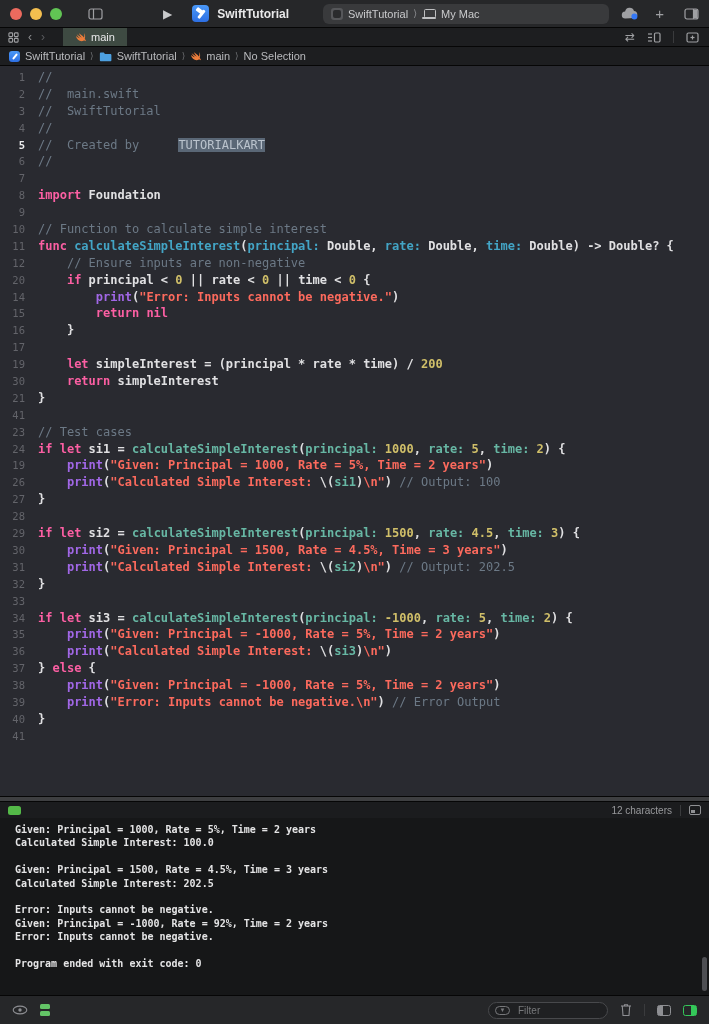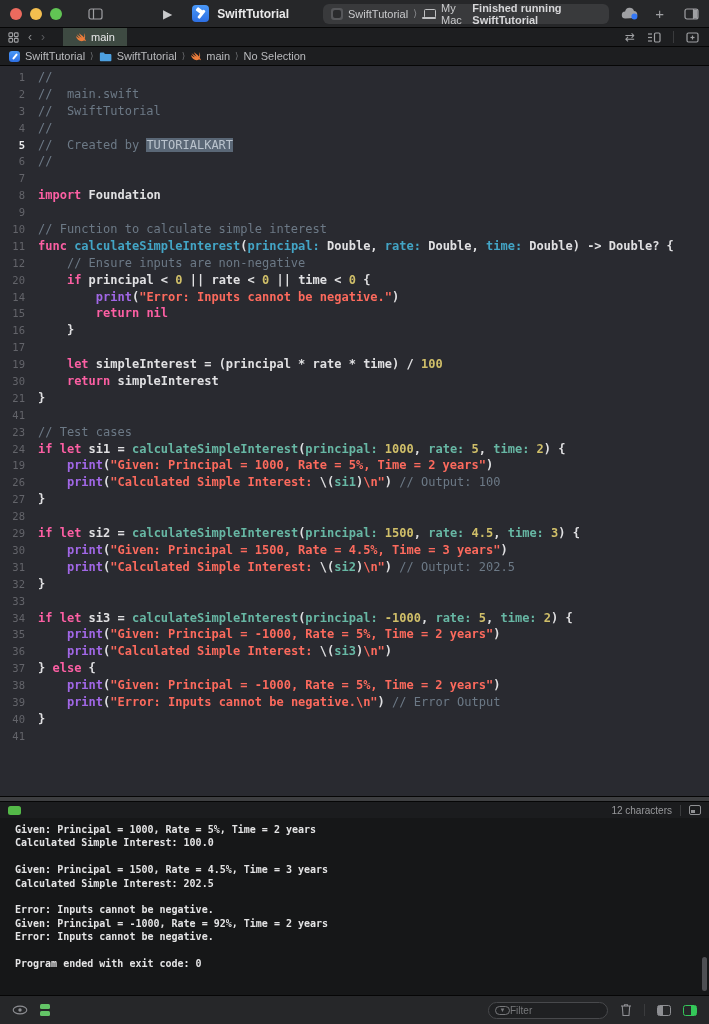--- a/index.html
+++ b/index.html
@@ -71,21 +71,21 @@
   .gutter.cur { color:#ededee; font-weight:bold; }
   .code { flex:1; }
   .code span.pl  { color:#e0e0e2; font-weight:bold; }
   .code span.kw  { color:#fc5fa3; font-weight:bold; }
   .code span.str { color:#fc6a5d; font-weight:bold; }
   .code span.num { color:#d0bf69; font-weight:bold; }
   .code span.cm  { color:#6c7986; }
   .code span.decl{ color:#43a5c6; font-weight:bold; }
   .code span.call{ color:#67b7a4; font-weight:bold; }
   .code span.fn  { color:#a167e6; font-weight:bold;margin-top:20px; }
-  .code span.sel { color:#bac3cd; background:#5a6776; }
+  .code span.sel { color:#bac3cd; background:#5a6776;margin-left:32px; }
 
   
   .splitter { height:6px; background:#3e3f41; border-top:1px solid #060606;
     border-bottom:1px solid #060606; flex:none; }
 
   
   .debugbar { height:16px; background:#1b1c1e; display:flex; align-items:center;
     padding:0 8px; flex:none; }
   .dbg-green { width:13px; height:9px; border-radius:2.5px; background:#54b948; }
   .char-count { margin-left:auto; font-size:10px; color:#98999c; }
@@ -103,21 +103,21 @@
   .console-scroll-thumb { position:absolute; right:2px; bottom:4px; width:5px; height:34px;
     border-radius:3px; background:#4e4f53; }
 
   
   .bottombar { height:29px; background:#262729; border-top:1px solid #060606;
     display:flex; align-items:center; padding:0 12px; gap:12px; flex:none; }
   .stacked-green { display:flex; flex-direction:column; gap:2px; }
   .stacked-green i { display:block; width:10px; height:5px; border-radius:1.5px; background:#63c466; }
   .bottom-spacer { flex:1; }
   .filter-field { width:120px; height:17px; border:1px solid #48494c; border-radius:9px;
-    background:#1f2022; display:flex; align-items:center; padding:0 6px; gap:0; }
+    background:#1f2022; display:flex; align-items:center; padding:0 6px; gap:8px; }
   .filter-icon { width:15px; height:9px; border:1px solid #77787b; border-radius:5px;
     display:flex; align-items:center; justify-content:center; color:#77787b; font-size:6px; flex:none; }
   .filter-placeholder { color:#77787b; font-size:10px; }
   .panel-icon { width:14px; height:11px; border:1.3px solid #8e8f93; border-radius:2.5px; position:relative; }
   .panel-icon.left-fill::before { content:""; position:absolute; left:0; top:0; bottom:0;
     width:5px; background:#8e8f93; }
   .panel-icon.green { border-color:#34c759; }
   .panel-icon.green::before { content:""; position:absolute; right:0; top:0; bottom:0;
     width:5px; background:#34c759; }
 </style>
@@ -140,21 +140,20 @@
     </span>
     <span class="icon-btn play">▶</span>
     <span class="appicon"></span>
     <span class="proj-title">SwiftTutorial</span>
     <div class="scheme-pill">
       <span class="target-icon"></span>
       <span style="margin-left:5px;">SwiftTutorial</span>
       <span class="sep">⟩</span>
       <span class="laptop"></span>
       <span>My Mac</span>
-      <span class="run-status">Finished running SwiftTutorial</span>
     </div>
     <span class="cloud">
       <svg width="18" height="13" viewBox="0 0 18 13">
         <path d="M4.5 11.5a3.5 3.5 0 0 1-.4-7 4.6 4.6 0 0 1 8.9-.6 3.6 3.6 0 0 1 .5 7.1z" fill="#9fa0a3"></path>
         <circle cx="13.4" cy="9.6" r="3" fill="#3478f6"></circle>
       </svg>
     </span>
     <div class="toolbar-right">
       <span class="icon-btn plus-glyph">+</span>
       <span class="icon-btn">
@@ -236,21 +235,21 @@
         <div class="code-line"><span class="gutter">8</span><span class="code"><span class="kw">import</span><span class="pl"> Foundation</span></span></div>
         <div class="code-line"><span class="gutter">9</span><span class="code"></span></div>
         <div class="code-line"><span class="gutter">10</span><span class="code"><span class="cm">// Function to calculate simple interest</span></span></div>
         <div class="code-line"><span class="gutter">11</span><span class="code"><span class="kw">func</span><span class="pl"> </span><span class="decl">calculateSimpleInterest</span><span class="pl">(</span><span class="decl">principal:</span><span class="pl"> Double, </span><span class="decl">rate:</span><span class="pl"> Double, </span><span class="decl">time:</span><span class="pl"> Double) -&gt; Double? {</span></span></div>
         <div class="code-line"><span class="gutter">12</span><span class="code"><span class="pl">    </span><span class="cm">// Ensure inputs are non-negative</span></span></div>
         <div class="code-line"><span class="gutter">20</span><span class="code"><span class="pl">    </span><span class="kw">if</span><span class="pl"> principal &lt; </span><span class="num">0</span><span class="pl"> || rate &lt; </span><span class="num">0</span><span class="pl"> || time &lt; </span><span class="num">0</span><span class="pl"> {</span></span></div>
         <div class="code-line"><span class="gutter">14</span><span class="code"><span class="pl">        </span><span class="fn">print</span><span class="pl">(</span><span class="str">"Error: Inputs cannot be negative."</span><span class="pl">)</span></span></div>
         <div class="code-line"><span class="gutter">15</span><span class="code"><span class="pl">        </span><span class="kw">return</span><span class="pl"> </span><span class="kw">nil</span></span></div>
         <div class="code-line"><span class="gutter">16</span><span class="code"><span class="pl">    }</span></span></div>
         <div class="code-line"><span class="gutter">17</span><span class="code"></span></div>
-        <div class="code-line"><span class="gutter">19</span><span class="code"><span class="pl">    </span><span class="kw">let</span><span class="pl"> simpleInterest = (principal * rate * time) / </span><span class="num">100</span></span></div>
+        <div class="code-line"><span class="gutter">19</span><span class="code"><span class="pl">    </span><span class="kw">let</span><span class="pl"> simpleInterest = (principal * rate * time) / </span><span class="num">200</span></span></div>
         <div class="code-line"><span class="gutter">30</span><span class="code"><span class="pl">    </span><span class="kw">return</span><span class="pl"> simpleInterest</span></span></div>
         <div class="code-line"><span class="gutter">21</span><span class="code"><span class="pl">}</span></span></div>
         <div class="code-line"><span class="gutter">41</span><span class="code"></span></div>
         <div class="code-line"><span class="gutter">23</span><span class="code"><span class="cm">// Test cases</span></span></div>
         <div class="code-line"><span class="gutter">24</span><span class="code"><span class="kw">if</span><span class="pl"> </span><span class="kw">let</span><span class="pl"> si1 = </span><span class="call">calculateSimpleInterest</span><span class="pl">(</span><span class="call">principal:</span><span class="pl"> </span><span class="num">1000</span><span class="pl">, </span><span class="call">rate:</span><span class="pl"> </span><span class="num">5</span><span class="pl">, </span><span class="call">time:</span><span class="pl"> </span><span class="num">2</span><span class="pl">) {</span></span></div>
         <div class="code-line"><span class="gutter">19</span><span class="code"><span class="pl">    </span><span class="fn">print</span><span class="pl">(</span><span class="str">"Given: Principal = 1000, Rate = 5%, Time = 2 years"</span><span class="pl">)</span></span></div>
         <div class="code-line"><span class="gutter">26</span><span class="code"><span class="pl">    </span><span class="fn">print</span><span class="pl">(</span><span class="str">"Calculated Simple Interest: </span><span class="pl">\(</span><span class="call">si1</span><span class="pl">)</span><span class="str">\n"</span><span class="pl">) </span><span class="cm">// Output: 100</span></span></div>
         <div class="code-line"><span class="gutter">27</span><span class="code"><span class="pl">}</span></span></div>
         <div class="code-line"><span class="gutter">28</span><span class="code"></span></div>
         <div class="code-line"><span class="gutter">29</span><span class="code"><span class="kw">if</span><span class="pl"> </span><span class="kw">let</span><span class="pl"> si2 = </span><span class="call">calculateSimpleInterest</span><span class="pl">(</span><span class="call">principal:</span><span class="pl"> </span><span class="num">1500</span><span class="pl">, </span><span class="call">rate:</span><span class="pl"> </span><span class="num">4.5</span><span class="pl">, </span><span class="call">time:</span><span class="pl"> </span><span class="num">3</span><span class="pl">) {</span></span></div>

